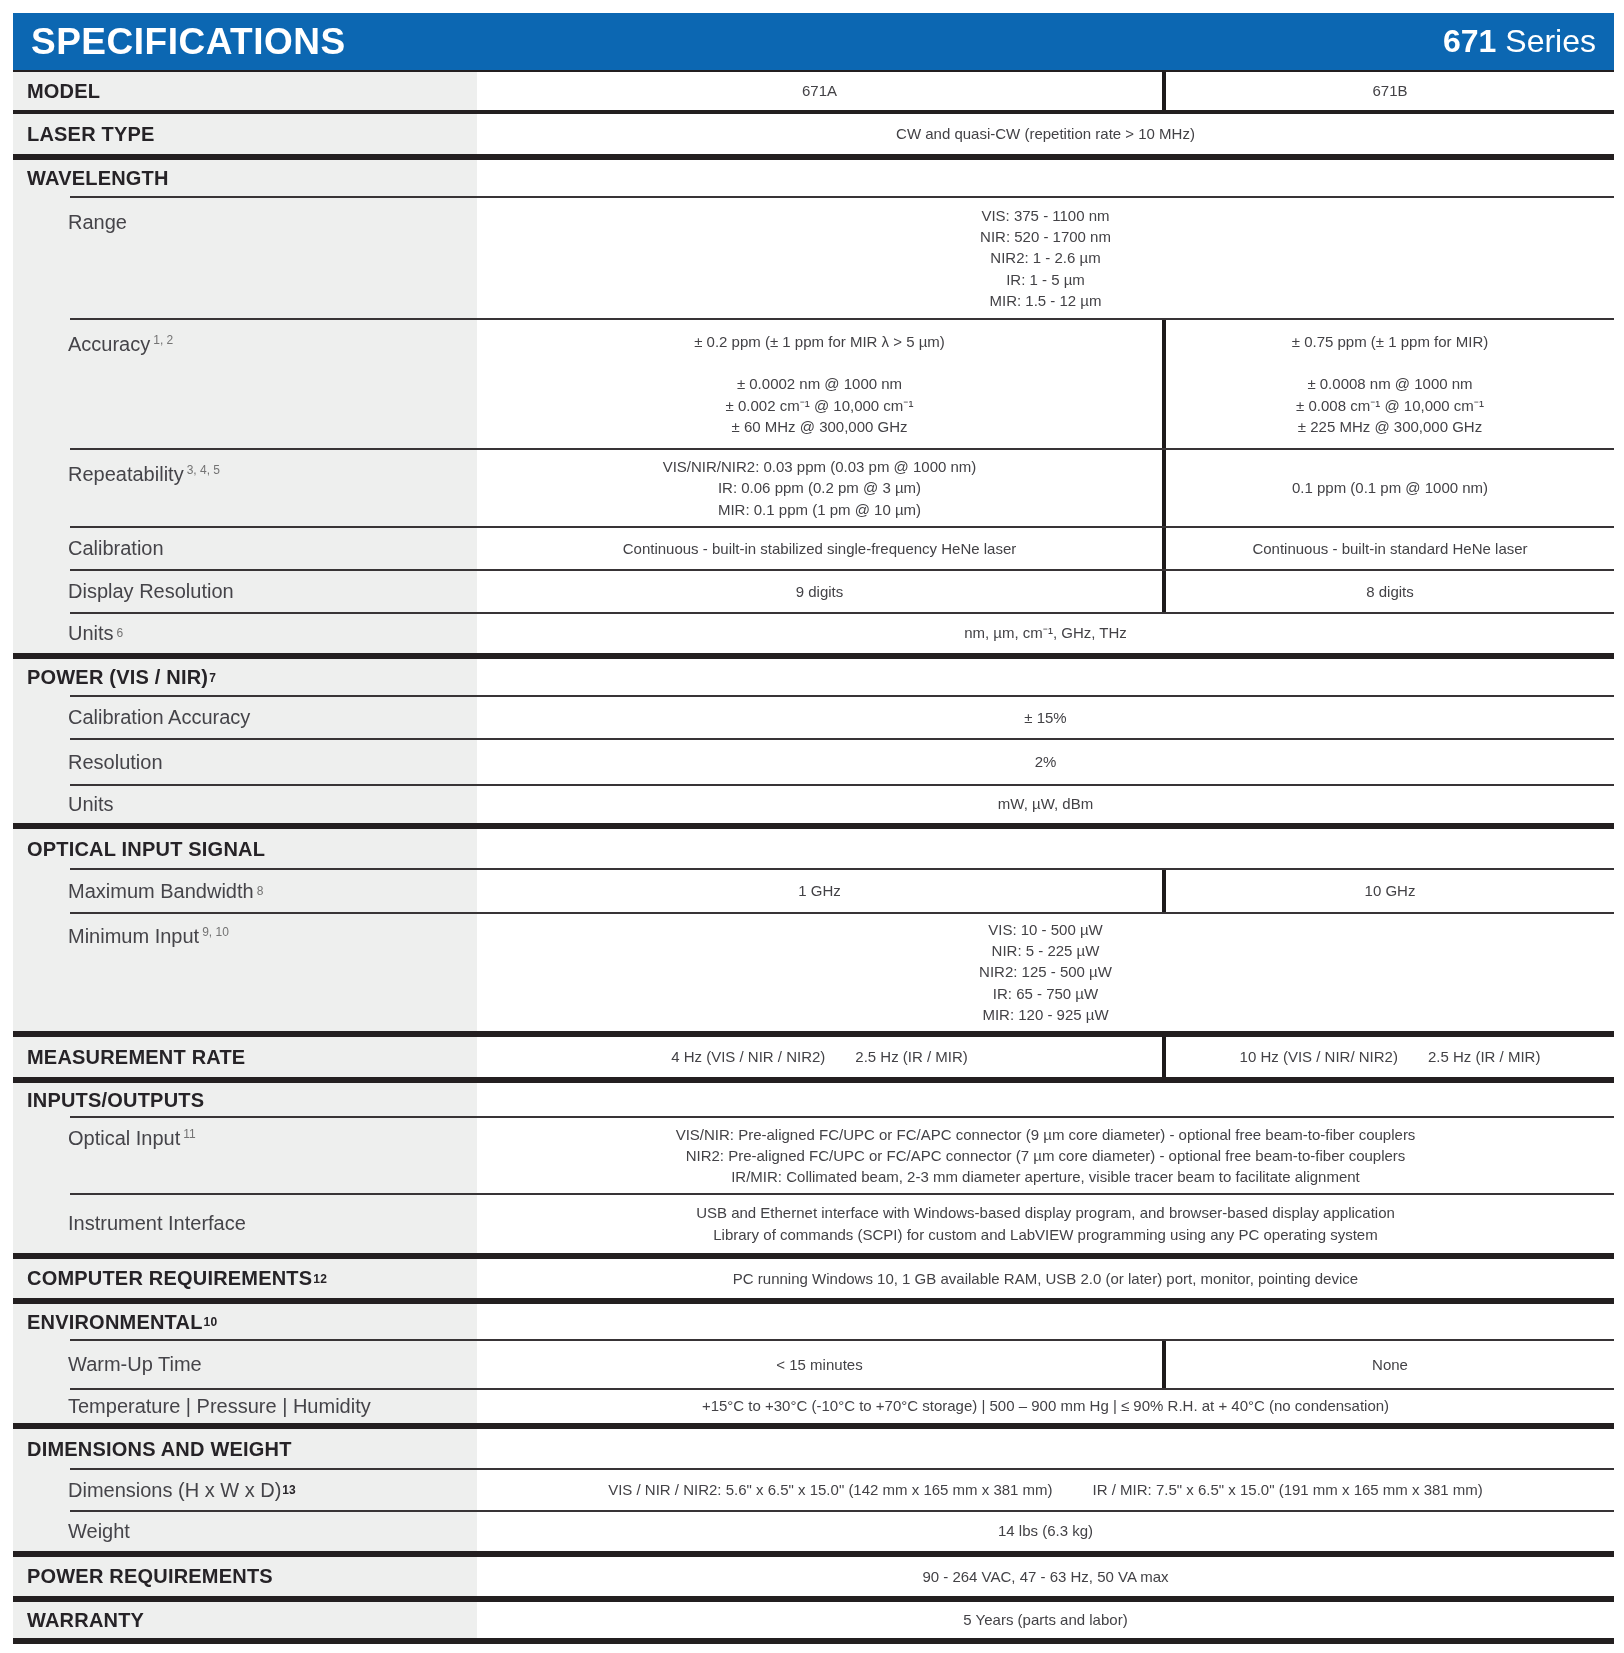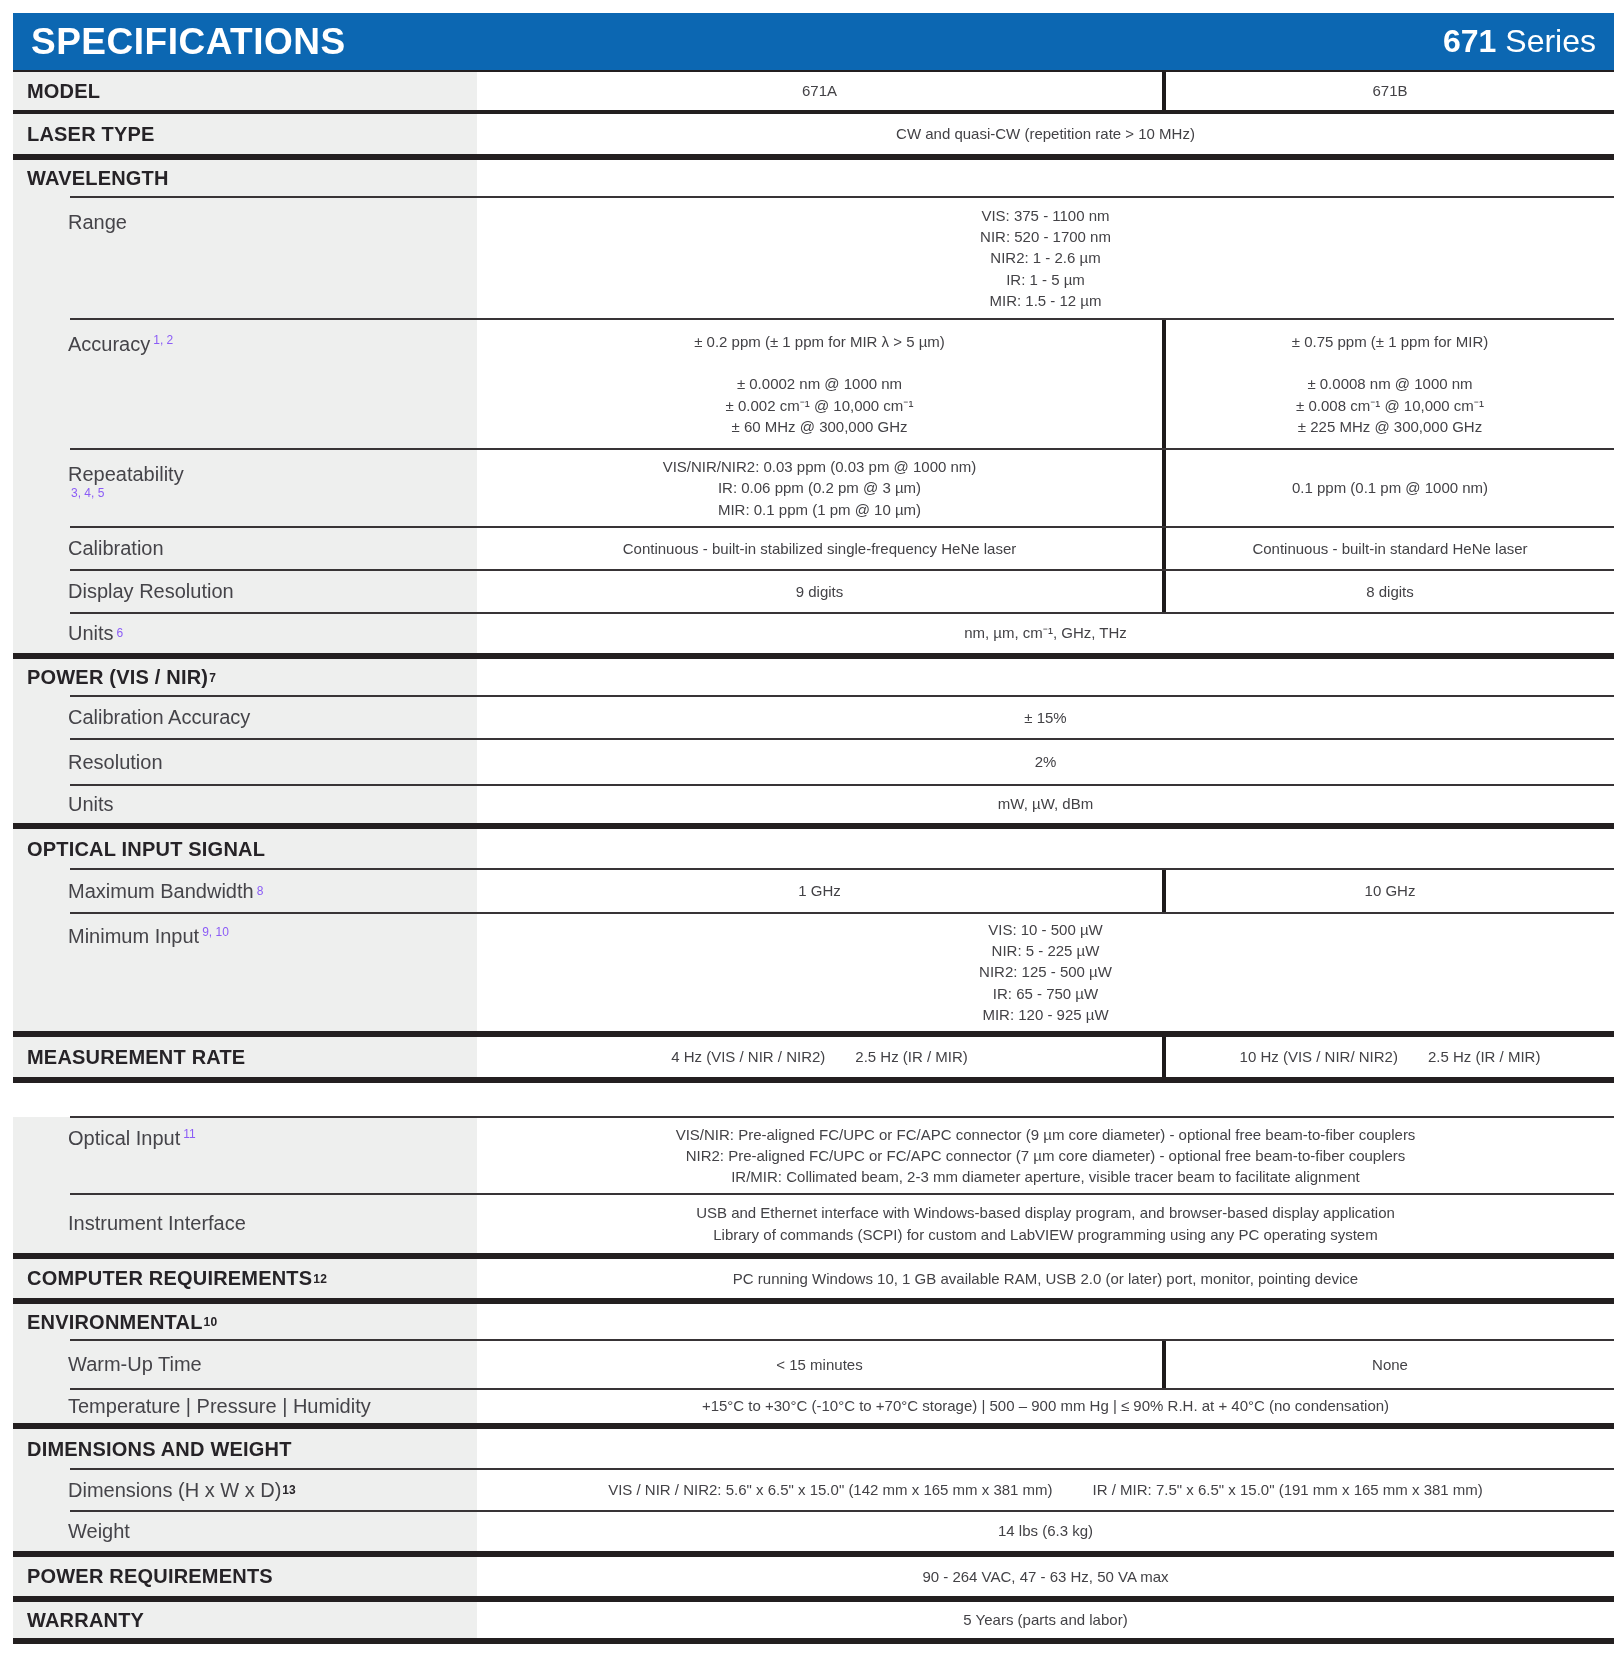--- a/index.html
+++ b/index.html
@@ -27,21 +27,21 @@
   .gap30{margin-left:30px;}
 
   
   .thick{height:6px;background:#231f20;}
   .subrow::before{content:"";position:absolute;left:57px;right:0;top:-1px;height:2px;background:#383436;}
   .titlerow{min-height:37px;}
   .titlerow .vals{background:#ffffff;}
   .top-thin{border-top:2px solid #231f20;}
   .mid-thin{border-bottom:4px solid #231f20;}
 
-  sup.s{font-size:12px;vertical-align:7px;margin-left:3px;font-weight:400;color:#8b5cf6;}
+  sup.s{font-size:12px;vertical-align:7px;margin-left:3px;font-weight:400;color:#737373;}
   sup.s.tight{margin-left:1px;font-weight:bold;font-size:12px;color:#262327;}
 </style>
 </head>
 <body>
 
 <div id="page">
   <div id="sheet">
 
     <div class="header-bar">
       <span class="header-title">SPECIFICATIONS</span>
@@ -90,21 +90,21 @@
 ± 0.002 cm⁻¹ @ 10,000 cm⁻¹
 ± 60 MHz @ 300,000 GHz</div>
         <div class="cell b">± 0.75 ppm (± 1 ppm for MIR)
 
 ± 0.0008 nm @ 1000 nm
 ± 0.008 cm⁻¹ @ 10,000 cm⁻¹
 ± 225 MHz @ 300,000 GHz</div>
       </div>
     </div>
     <div class="row subrow" style="min-height:78px;">
-      <div class="lbl sub" style="align-items:flex-start;padding-top:14px;flex-direction:column;">
+      <div class="lbl sub" style="align-items:flex-start;padding-top:14px;">
           <span>Repeatability</span>
           <sup class="s">3, 4, 5</sup>
         </div>
       <div class="vals">
         <div class="cell a">VIS/NIR/NIR2: 0.03 ppm (0.03 pm @ 1000 nm)
 IR: 0.06 ppm (0.2 pm @ 3 µm)
 MIR: 0.1 ppm (1 pm @ 10 µm)</div>
         <div class="cell b">0.1 ppm (0.1 pm @ 1000 nm)</div>
       </div>
     </div>
@@ -192,20 +192,21 @@
     <div class="row" style="min-height:40px;">
       <div class="lbl section">MEASUREMENT RATE</div>
       <div class="vals">
         <div class="cell a"><span>4 Hz (VIS / NIR / NIR2)</span><span class="gap30">2.5 Hz (IR / MIR)</span></div>
         <div class="cell b"><span>10 Hz (VIS / NIR/ NIR2)</span><span class="gap30">2.5 Hz (IR / MIR)</span></div>
       </div>
     </div>
     <div class="thick"></div>
 
     <div class="row titlerow" style="min-height:34px;">
+      <div class="lbl section">INPUTS/OUTPUTS</div>
       <div class="vals"></div>
     </div>
     <div class="row subrow" style="min-height:77px;">
       <div class="lbl sub" style="align-items:flex-start;padding-top:10px;">
           <span>Optical Input</span>
           <sup class="s">11</sup>
         </div>
       <div class="vals">
           <div class="cell span">VIS/NIR: Pre-aligned FC/UPC or FC/APC connector (9 µm core diameter) - optional free beam-to-fiber couplers
 NIR2: Pre-aligned FC/UPC or FC/APC connector (7 µm core diameter) - optional free beam-to-fiber couplers

